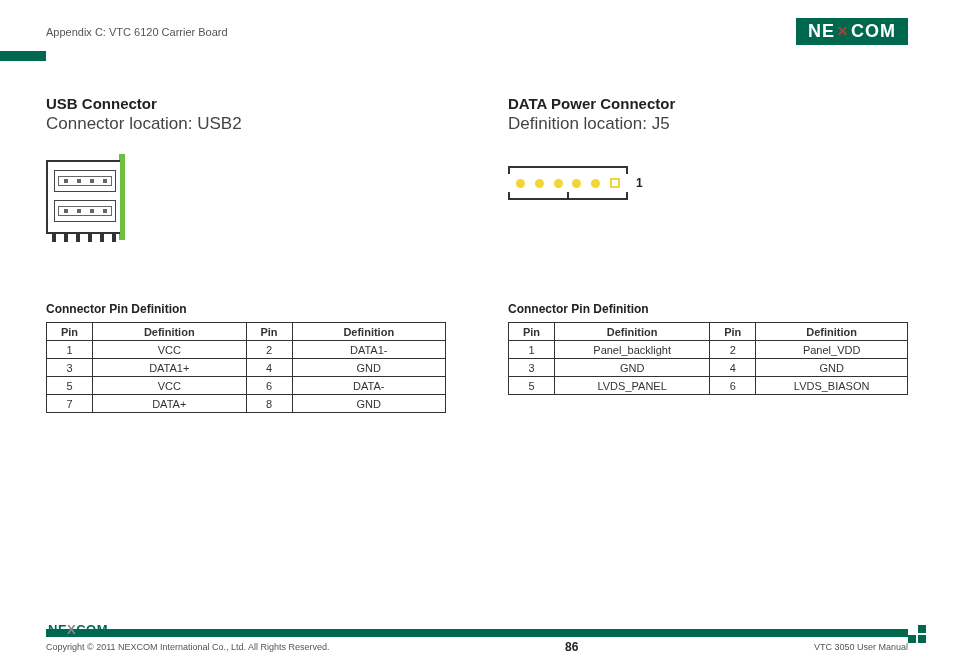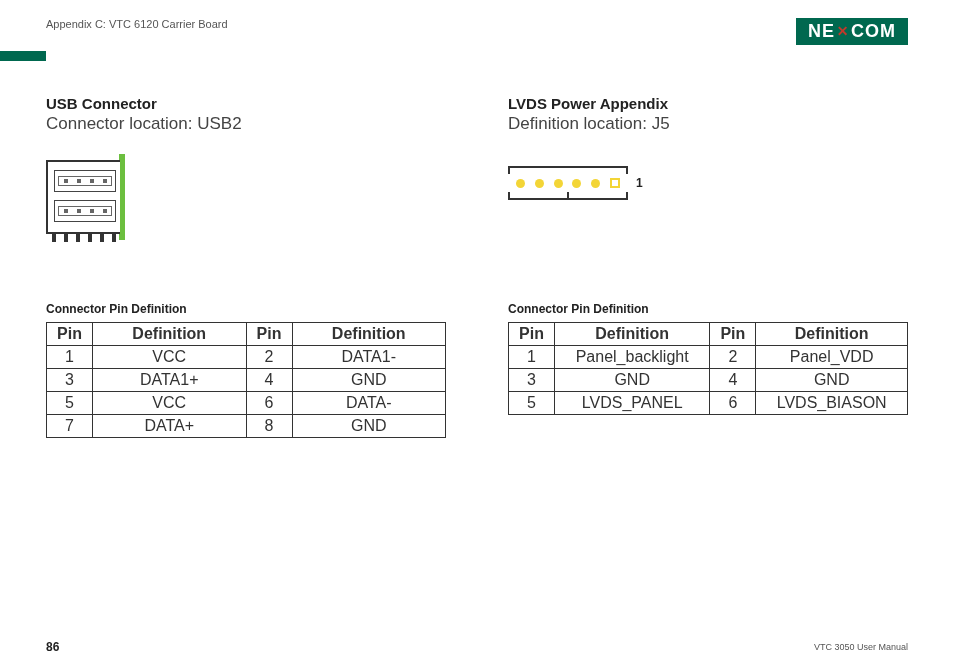--- a/index.html
+++ b/index.html
@@ -12,21 +12,21 @@
     color: #333;
   }
   .page {
     padding: 18px 46px 0 46px;
     position: relative;
     height: 100%;
   }
   .top-row {
     display: flex;
     justify-content: space-between;
-    align-items: flex-start;
+    align-items: center;
     font-size: 11px;
     color: #555;
     margin-bottom: 4px;
   }
   .nexcom-logo {
     background: #00684f;
     color: #fff;
     font-weight: bold;
     font-size: 18px;
     padding: 3px 12px 3px 12px;
@@ -168,21 +168,21 @@
   }
   .table-title {
     font-size: 12px;
     font-weight: bold;
     color: #222;
     margin-bottom: 6px;
   }
   table.pindef {
     width: 100%;
     border-collapse: collapse;
-    font-size: 16px;
+    font-size: 11px;
   }
   table.pindef th, table.pindef td {
     border: 1px solid #333;
     padding: 2px 6px;
     text-align: center;
     height: 18px;
   }
   table.pindef th {
     font-weight: bold;
   }
@@ -317,21 +317,21 @@
             <td>7</td>
             <td>DATA+</td>
             <td>8</td>
             <td>GND</td>
           </tr>
         </tbody>
       </table>
     </div>
 
     <div class="col">
-      <div class="sec-title">LVDS Power Appendix</div>
+      <div class="sec-title">DATA Power Connector</div>
       <div class="sec-sub">Definition location: J5</div>
 
       <div class="diagram-area">
         <div class="lvds-wrap">
           <div class="lvds-conn">
             <span class="lvds-notch tl"></span>
               <span class="lvds-notch tr"></span>
             <span class="lvds-notch bl"></span>
               <span class="lvds-notch bm"></span>
               <span class="lvds-notch br"></span>
@@ -376,18 +376,31 @@
             <td>LVDS_PANEL</td>
             <td>6</td>
             <td>LVDS_BIASON</td>
           </tr>
         </tbody>
       </table>
     </div>
   </div>
 
   <div class="footer">
+    <div style="position:relative">
+      <span class="footer-logo">
+        <span>NE</span><span class="fx">X</span><span>COM</span>
+      </span>
+      <div class="footer-bar"></div>
+      <div class="footer-squares">
+        <span class="empty"></span>
+          <span></span>
+          <span></span>
+          <span></span>
+      </div>
+    </div>
     <div class="footer-row">
+      <span>Copyright © 2011 NEXCOM International Co., Ltd. All Rights Reserved.</span>
       <span class="page-num">86</span>
       <span>VTC 3050 User Manual</span>
     </div>
   </div>
 </div>
 
 </body></html>

